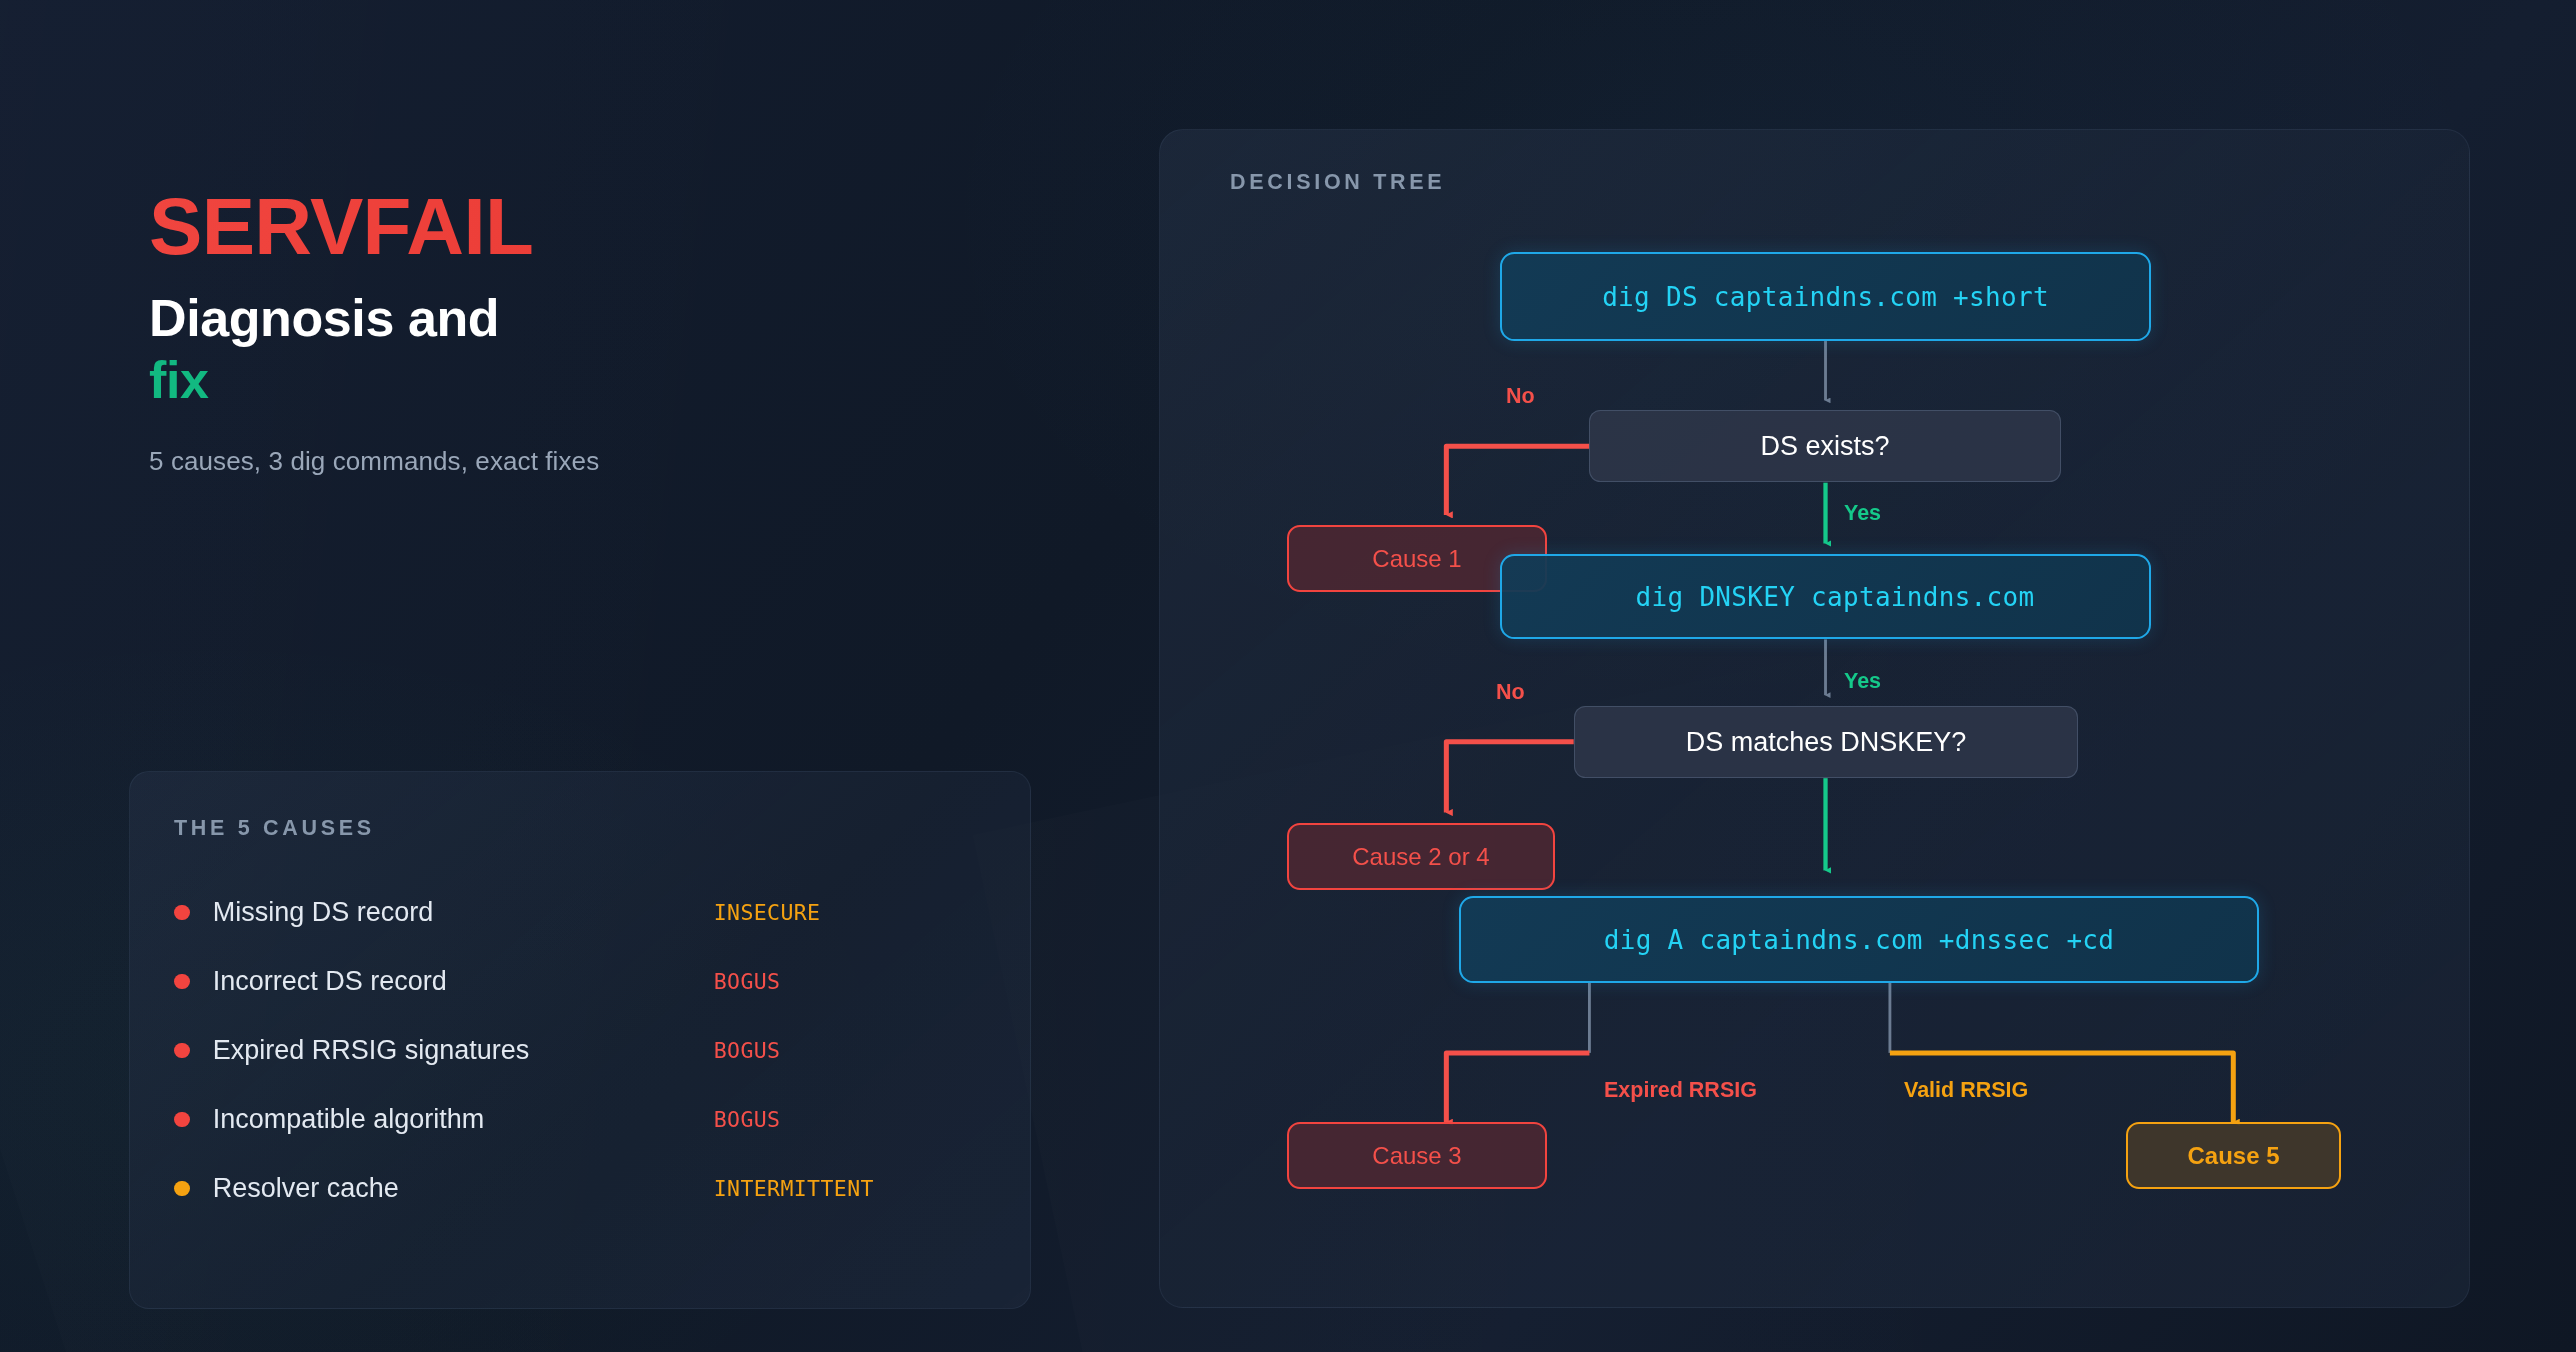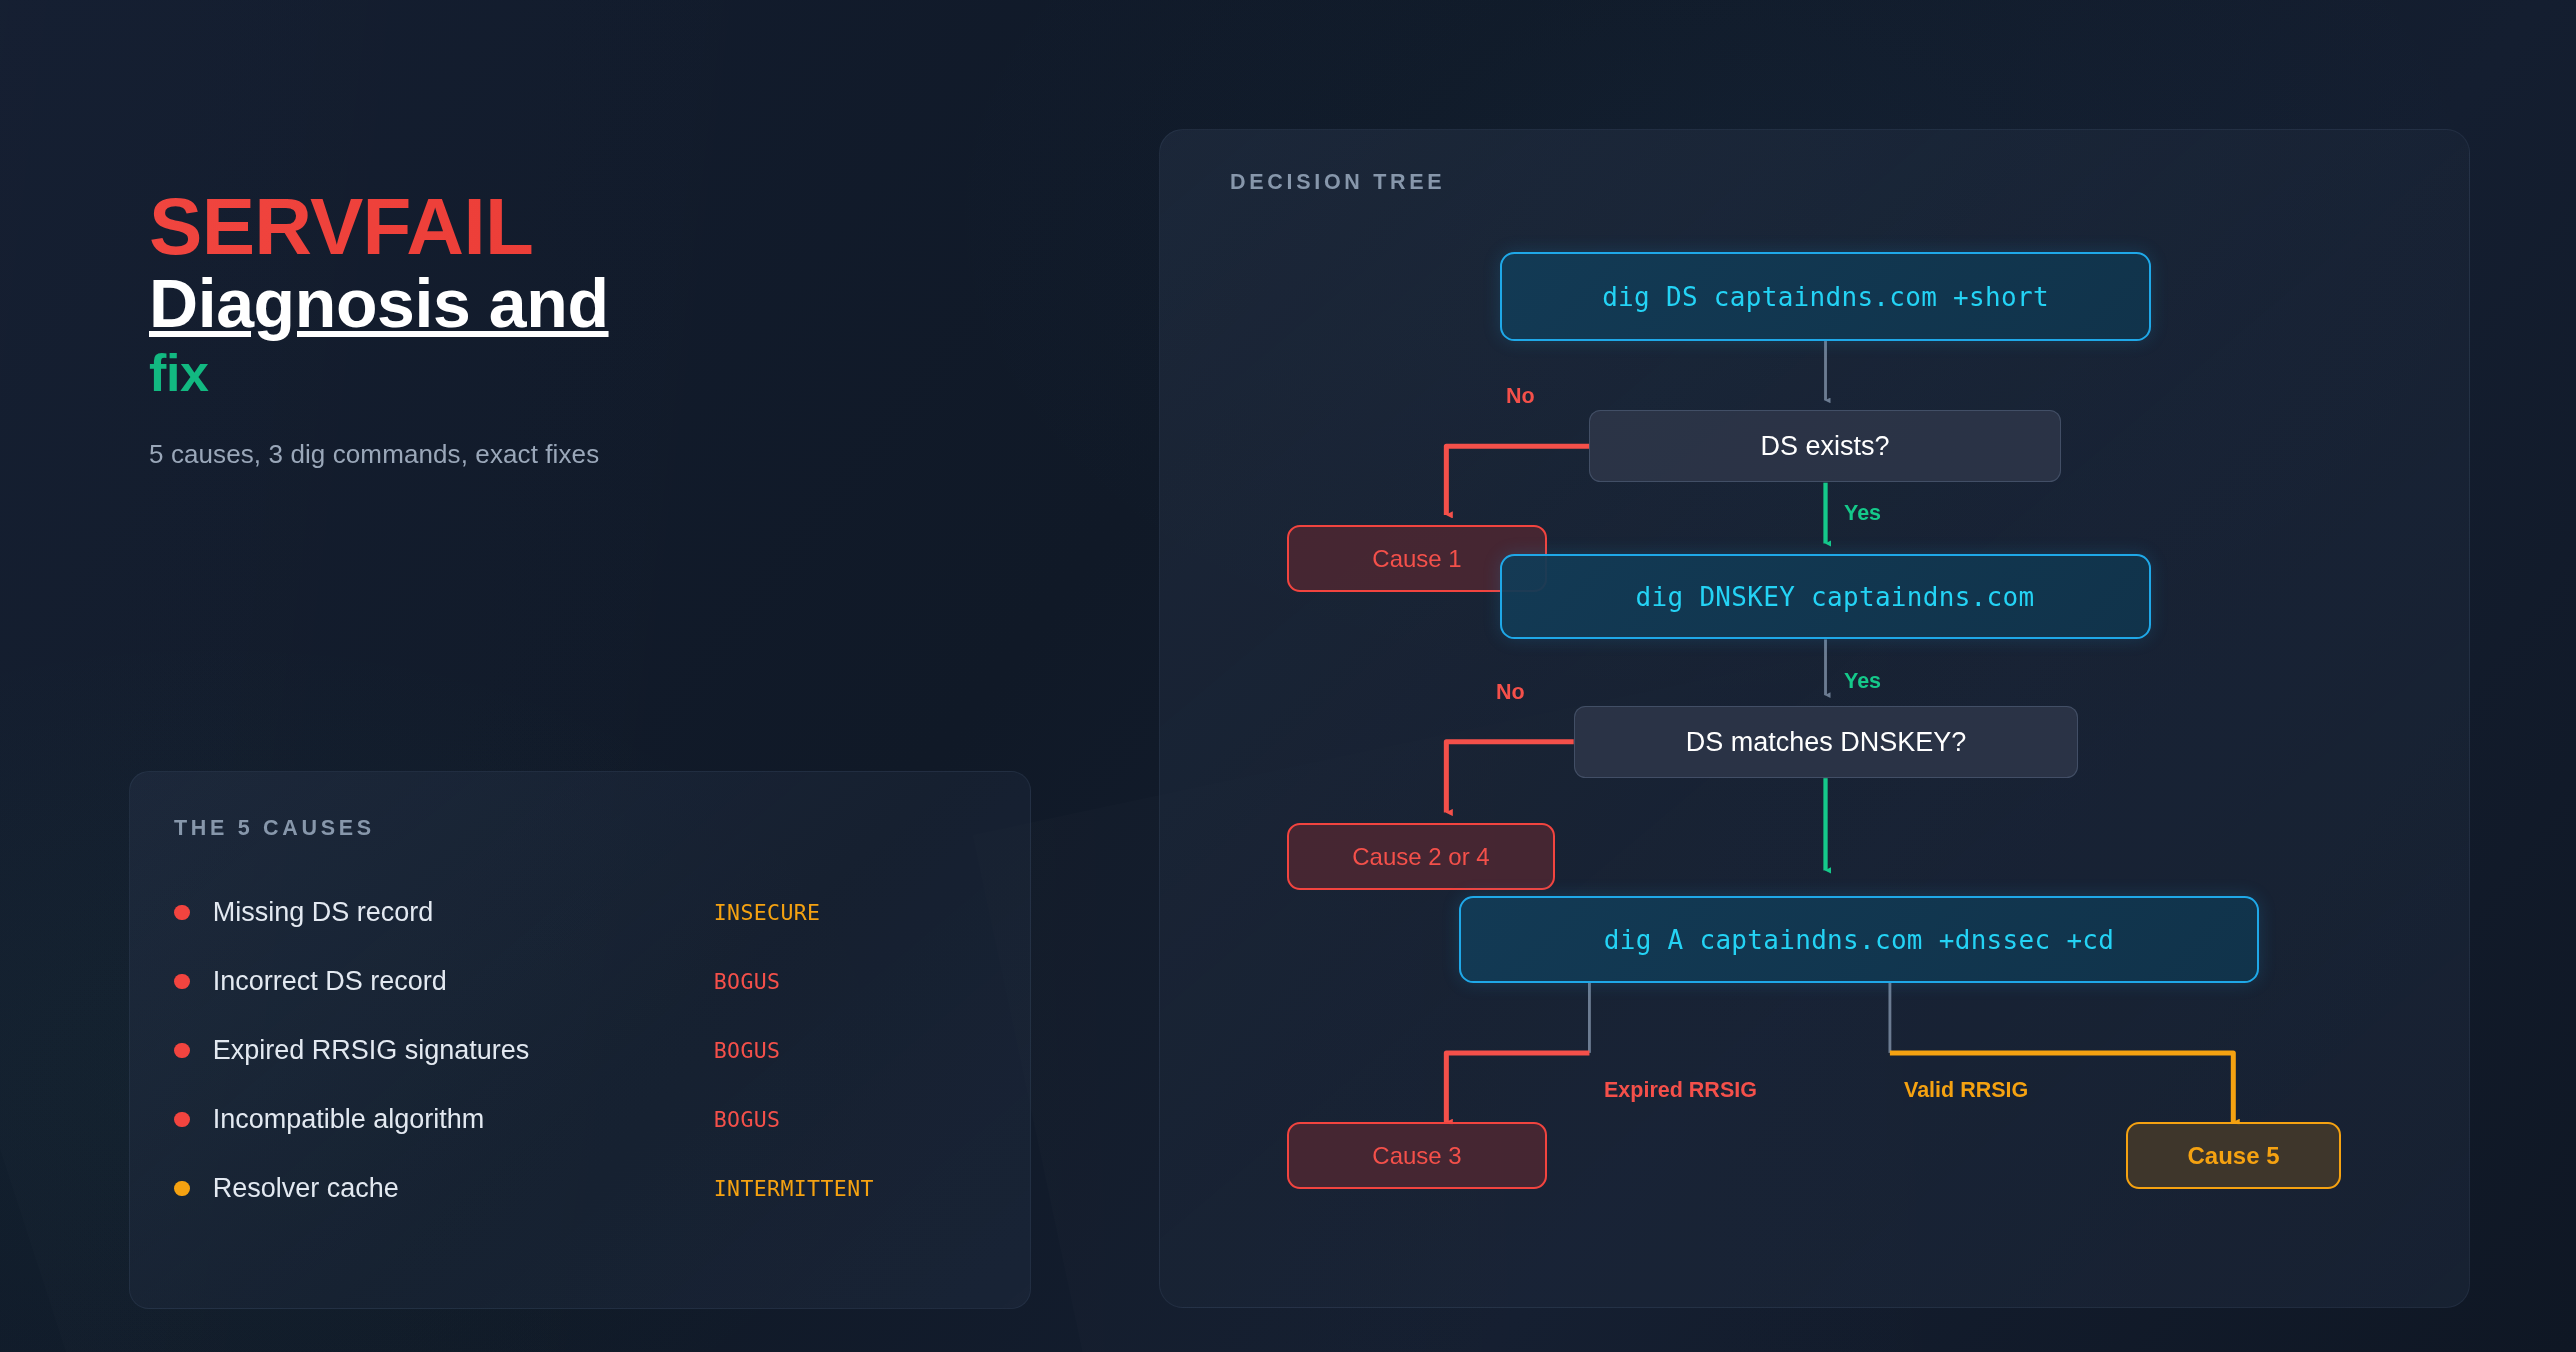--- a/index.html
+++ b/index.html
@@ -38,24 +38,24 @@
     margin-top: 21.5px;
     font-size: 80px; font-weight: 700;
     letter-spacing: -0.7px;
     line-height: 1.0;
     color: #ee3c3c;
     background: linear-gradient(95deg, #f0453f 0%, #e8352f 100%);
     -webkit-background-clip: text; background-clip: text;
     -webkit-text-fill-color: transparent;
   }
   .headline-sub {
-    font-size: 68px; font-weight: 700;
+    margin-top: 24px;
+    font-size: 52px; font-weight: 700;
     color: #ffffff; line-height: 1.07;
     letter-spacing: -0.4px;
-    text-decoration: underline;
   }
   .headline-accent {
     margin-top: 7.2px;
     font-size: 52px; font-weight: 700;
     color: #12b981; line-height: 1.07;
     letter-spacing: -0.4px;
   }
   .subtitle {
     margin-top: 37px;
     font-size: 26px; font-weight: 400;

